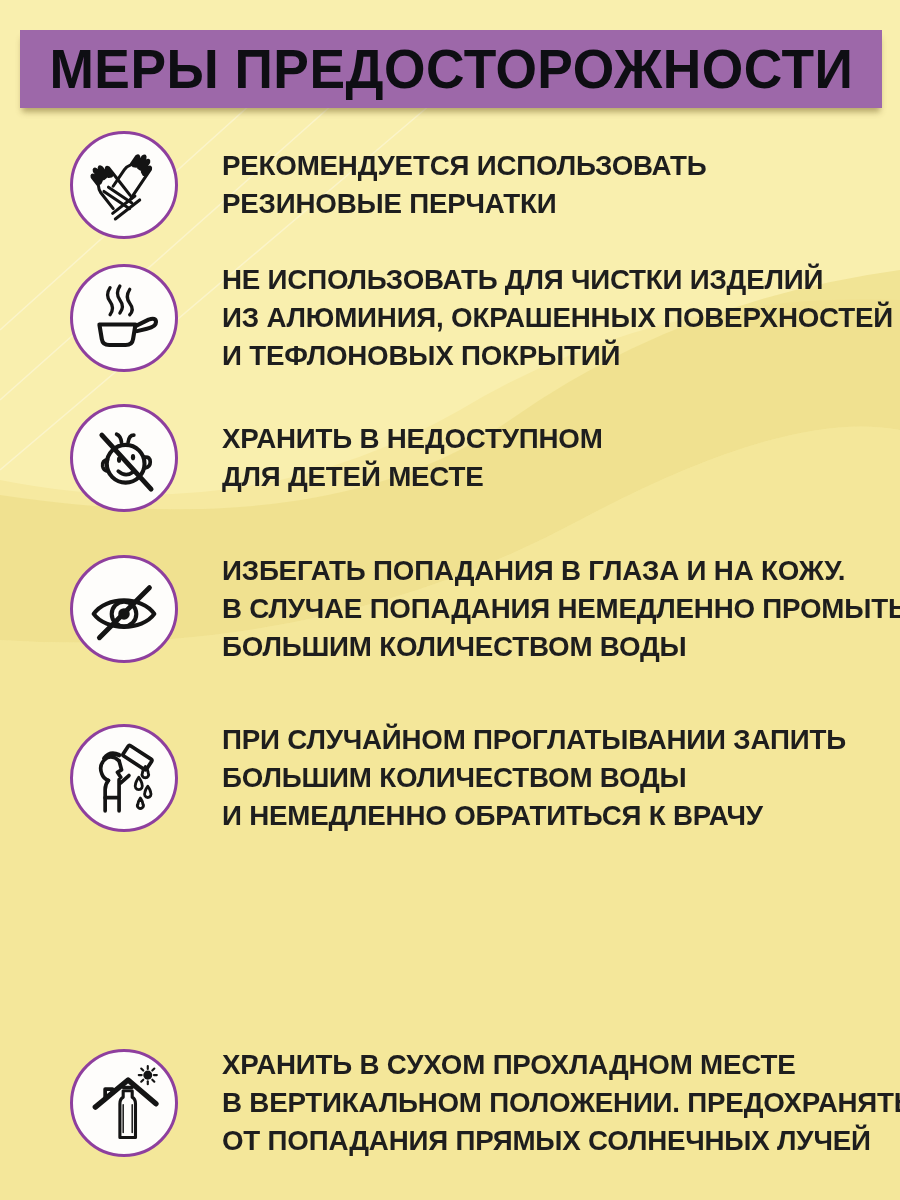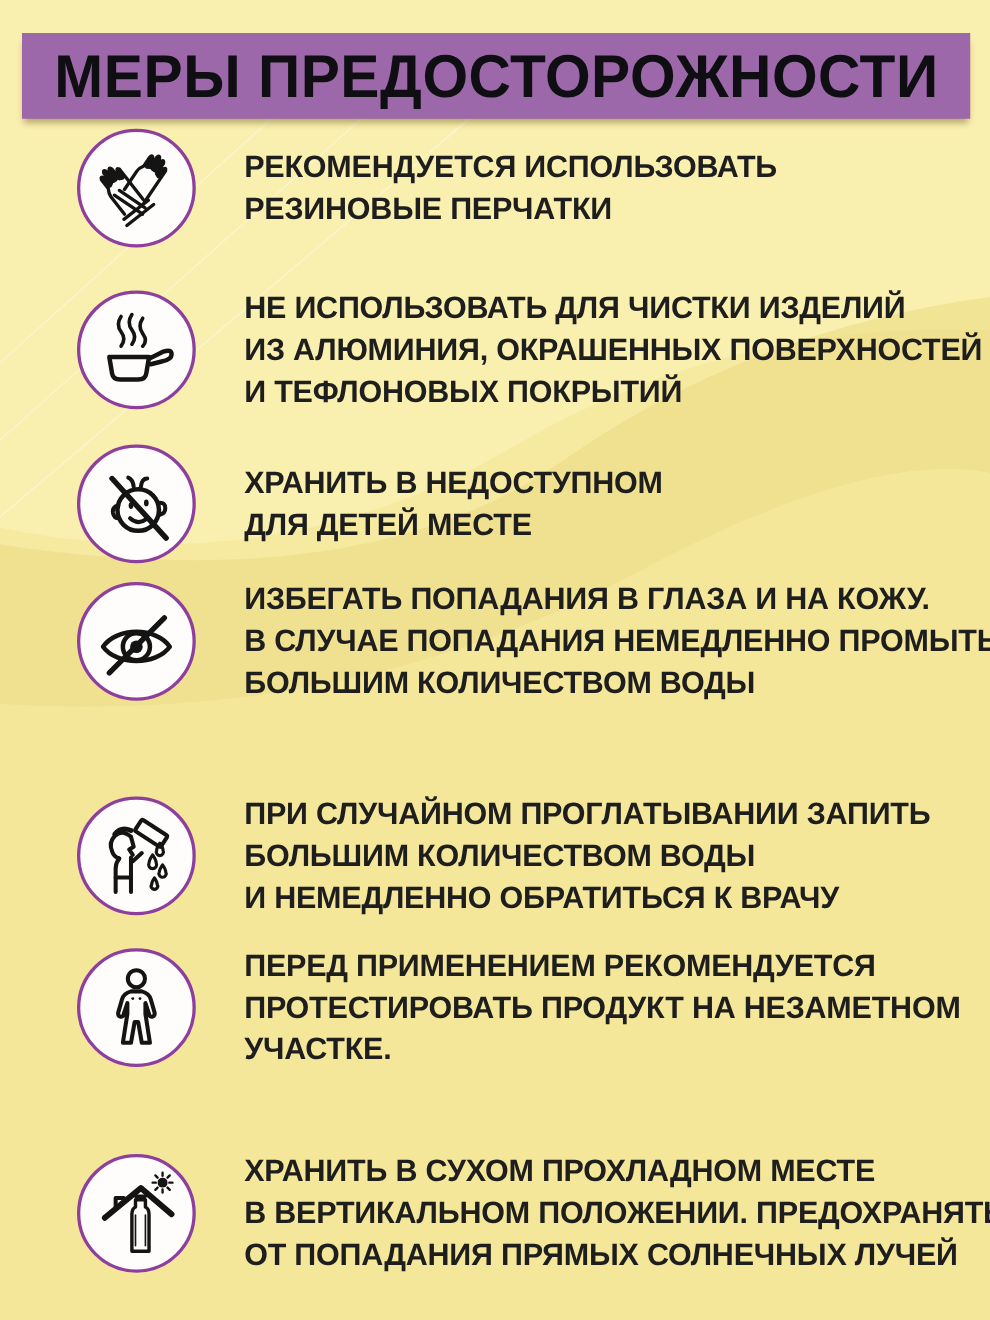--- a/index.html
+++ b/index.html
@@ -41,21 +41,21 @@
       <line x1="0" y1="330" x2="300" y2="60"></line>
       <line x1="0" y1="400" x2="360" y2="80"></line>
       <line x1="0" y1="470" x2="430" y2="105"></line>
     </g>
   </svg>
 
   <div class="banner">
     <h1>МЕРЫ ПРЕДОСТОРОЖНОСТИ</h1>
   </div>
 
-  <div class="row" style="top:116px">
+  <div class="row" style="top:130px">
     <div class="badge">
       <svg viewBox="0 0 100 100">
         <g class="ic" stroke-width="4">
           <g transform="rotate(-38 50 50) translate(-6 4) scale(.82)">
             <path d="M34,74 L34,44 C34,40 36,36 38,33 L38,18 Q40,13 42,18 L42,32 L46,30 L46,13 Q48,8 50,13 L50,30 L54,30 L54,15 Q56,10 58,15 L58,32 L62,34 L62,22 Q64,17 66,22 L66,44 L66,74"></path>
             <path d="M29,79 L71,79 M27,88 L73,88"></path>
           </g>
           <g transform="rotate(34 50 50) translate(12 -2) scale(.82)">
             <path d="M34,74 L34,44 C34,40 36,36 38,33 L38,18 Q40,13 42,18 L42,32 L46,30 L46,13 Q48,8 50,13 L50,30 L54,30 L54,15 Q56,10 58,15 L58,32 L62,34 L62,22 Q64,17 66,22 L66,44 L66,74"></path>
             <path d="M29,79 L71,79 M27,88 L73,88"></path>
@@ -103,21 +103,21 @@
         </g>
       </svg>
     </div>
     <div class="txt">
       <span>НЕ ИСПОЛЬЗОВАТЬ ДЛЯ ЧИСТКИ ИЗДЕЛИЙ</span>
       <span>ИЗ АЛЮМИНИЯ, ОКРАШЕННЫХ ПОВЕРХНОСТЕЙ</span>
       <span>И ТЕФЛОНОВЫХ ПОКРЫТИЙ</span>
     </div>
   </div>
 
-  <div class="row" style="top:528px">
+  <div class="row" style="top:554px">
     <div class="badge">
       <svg viewBox="0 0 100 100">
         <g class="ic">
           <path d="M13,56 C28,34 72,34 87,56 C72,77 28,77 13,56 Z" stroke-width="5"></path>
           <circle cx="50" cy="56" r="15" stroke-width="5"></circle>
           <circle cx="50" cy="56" r="7" fill="#141414" stroke="none"></circle>
           <path d="M20,85 L81,24" stroke-width="6"></path>
         </g>
       </svg>
     </div>
@@ -150,37 +150,20 @@
         </g>
       </svg>
     </div>
     <div class="txt">
       <span>ПРИ СЛУЧАЙНОМ ПРОГЛАТЫВАНИИ ЗАПИТЬ</span>
       <span>БОЛЬШИМ КОЛИЧЕСТВОМ ВОДЫ</span>
       <span>И НЕМЕДЛЕННО ОБРАТИТЬСЯ К ВРАЧУ</span>
     </div>
   </div>
 
-  <div class="row" style="top:861px">
-    <div class="badge">
-      <svg viewBox="0 0 100 100">
-        <g class="ic" stroke-width="4.2">
-          <circle cx="50" cy="18" r="9.5"></circle>
-          <path d="M44,32 L56,32 Q64,34 66,41 L70,55 Q71,59 68,60 Q65,61 64,57 L60,45 L60,57 L65,89 L56,89 L52,66 L48,66 L44,89 L35,89 L40,57 L40,45 L36,57 Q35,61 32,60 Q29,59 30,55 L34,41 Q36,34 44,32 Z"></path>
-          <circle cx="46" cy="40" r="1.6" fill="#141414" stroke="none"></circle>
-          <circle cx="54" cy="40" r="1.6" fill="#141414" stroke="none"></circle>
-        </g>
-      </svg>
-    </div>
-    <div class="txt">
-      <span>ПЕРЕД ПРИМЕНЕНИЕМ РЕКОМЕНДУЕТСЯ</span>
-      <span>ПРОТЕСТИРОВАТЬ ПРОДУКТ НА НЕЗАМЕТНОМ</span>
-      <span>УЧАСТКЕ.</span>
-    </div>
-  </div>
 
   <div class="row" style="top:1048px">
     <div class="badge">
       <svg viewBox="0 0 100 100">
         <g class="ic">
           <path d="M15,55 L55,22 L89,51" stroke-width="6.5"></path>
           <path d="M27,45 L27,33 L36,33 L36,38" stroke-width="4.5"></path>
           <g>
             <circle cx="79" cy="16" r="5.5" fill="#141414" stroke="none"></circle>
             <g stroke-width="2.6">

